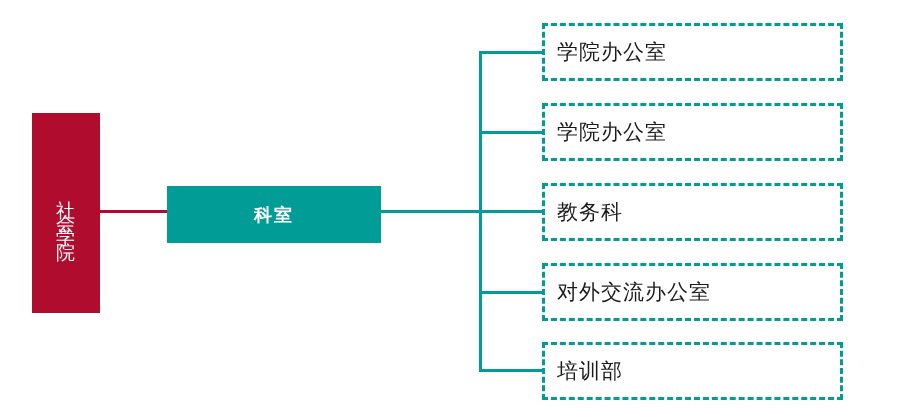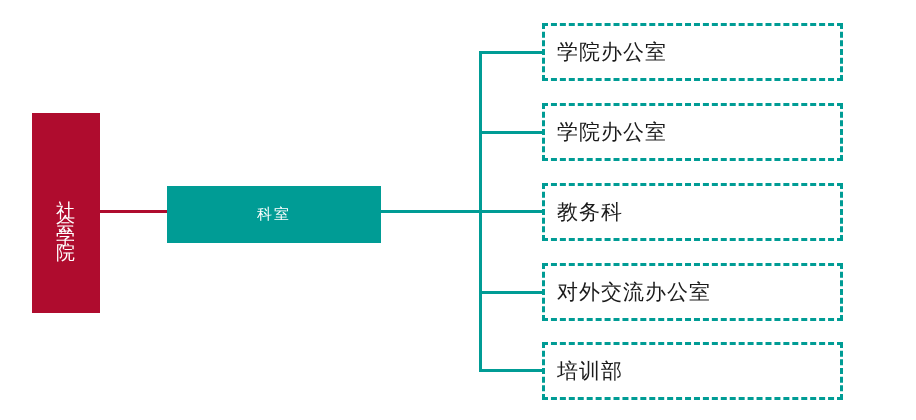--- a/index.html
+++ b/index.html
@@ -41,22 +41,23 @@
     position: absolute;
     left: 167px;
     top: 186px;
     width: 214px;
     height: 57px;
     background: var(--accent, #009C95);
     color: #ffffff;
     display: flex;
     align-items: center;
     justify-content: center;
-    font-size: 15px;
+    font-size: 18px;
     letter-spacing: 2px;
+    font-weight: bold;
   }
   
   .h-line {
     position: absolute;
     height: 3px;
   }
   .v-line {
     position: absolute;
     width: 3px;
   }

